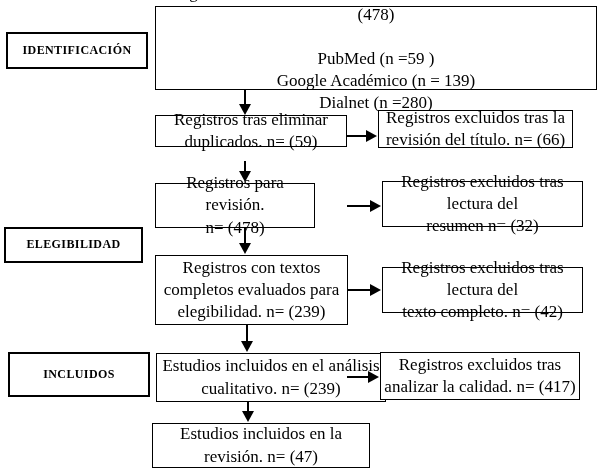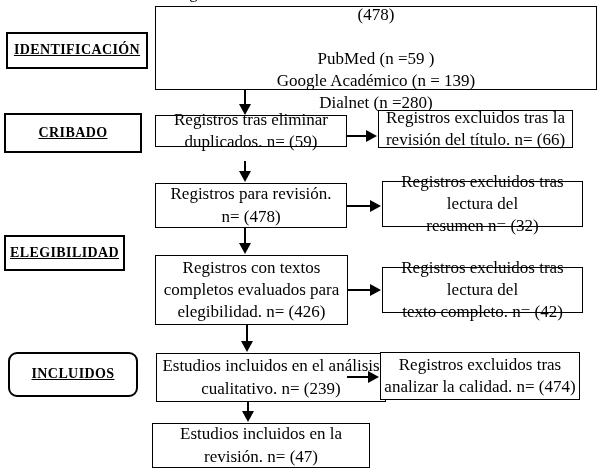--- a/index.html
+++ b/index.html
@@ -21,68 +21,64 @@
     text-align:center;
     box-sizing:border-box;
     font-size:17px;
     line-height:1.3;
     padding:1px 3px;
   }
   .box .txt{white-space:pre-line;}
   .stage{
     border:2px solid #000;
     font-weight:bold;
-    font-size:14px;
+    font-size:12px;
     letter-spacing:0.4px;
-    text-decoration:underline;
   }
   svg.arrows{
     position:absolute;left:0;top:0;width:606px;height:476px;
     pointer-events:none;
   }
   svg.arrows line{stroke:#000;stroke-width:2;}
   svg.arrows polygon{fill:#000;}
 </style>
 </head>
 <body>
 
 <div id="canvas">
 
   <div class="box stage" style="left:6px;top:32px;width:142px;height:37px;">
     <div class="txt">IDENTIFICACIÓN</div>
   </div>
-  <div class="box stage" style="left:4px;top:113px;width:138px;height:40px;">
-    <div class="txt">CRIBADO</div>
-  </div>
-  <div class="box stage" style="left:4px;top:235px;width:121px;height:36px;">
+  <div class="box stage" style="left:4px;top:227px;width:139px;height:36px;">
     <div class="txt">ELEGIBILIDAD</div>
   </div>
-  <div class="box stage" style="left:8px;top:352px;width:130px;height:45px;border-radius:9px;">
+  <div class="box stage" style="left:8px;top:352px;width:142px;height:45px;">
     <div class="txt">INCLUIDOS</div>
   </div>
 
   <div class="box" style="left:155px;top:6px;width:442px;height:84px;">
     <div class="txt">Registros Identificados en las bases de datos académicas n = (478)
 
 PubMed (n =59 )
 Google Académico (n = 139)
 Dialnet (n =280)</div>
   </div>
   <div class="box" style="left:155px;top:115px;width:192px;height:32px;">
     <div class="txt">Registros tras eliminar
 duplicados. n= (59)</div>
   </div>
-  <div class="box" style="left:155px;top:183px;width:192px;height:45px;">
+  <div class="box" style="left:155px;top:183px;width:160px;height:45px;">
     <div class="txt">Registros para revisión.
 n= (478)</div>
   </div>
   <div class="box" style="left:155px;top:255px;width:193px;height:70px;">
     <div class="txt">Registros con textos
 completos evaluados para
-elegibilidad. n= (426)</div>
+elegibilidad. n= (239)</div>
   </div>
   <div class="box" style="left:156px;top:353px;width:230px;height:49px;">
     <div class="txt">Estudios incluidos en el análisis
 cualitativo. n= (239)</div>
   </div>
   <div class="box" style="left:152px;top:423px;width:218px;height:45px;">
     <div class="txt">Estudios incluidos en la
 revisión. n= (47)</div>
   </div>
 
@@ -93,21 +89,21 @@
   <div class="box" style="left:382px;top:181px;width:201px;height:46px;">
     <div class="txt">Registros excluidos tras lectura del
 resumen n= (32)</div>
   </div>
   <div class="box" style="left:382px;top:267px;width:201px;height:46px;">
     <div class="txt">Registros excluidos tras lectura del
 texto completo. n= (42)</div>
   </div>
   <div class="box" style="left:380px;top:352px;width:200px;height:48px;">
     <div class="txt">Registros excluidos tras
-analizar la calidad. n= (474)</div>
+analizar la calidad. n= (417)</div>
   </div>
 
   <svg class="arrows" viewBox="0 0 606 476" xmlns="http://www.w3.org/2000/svg">
 
     <g>
       <line x1="245" y1="90" x2="245" y2="104"></line>
         <polygon points="239,104 251,104 245,115"></polygon>
     </g>
     <g>
       <line x1="245" y1="161" x2="245" y2="171"></line>

